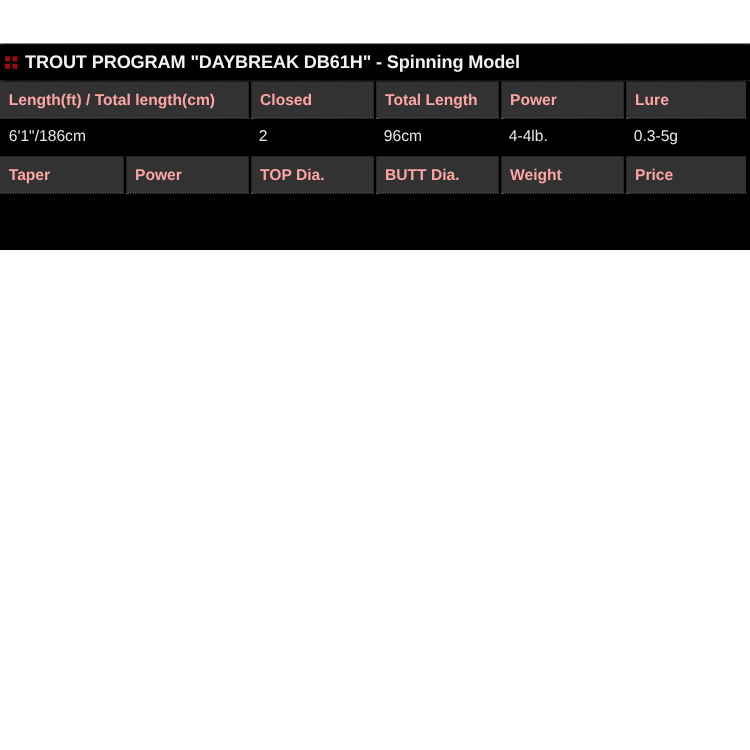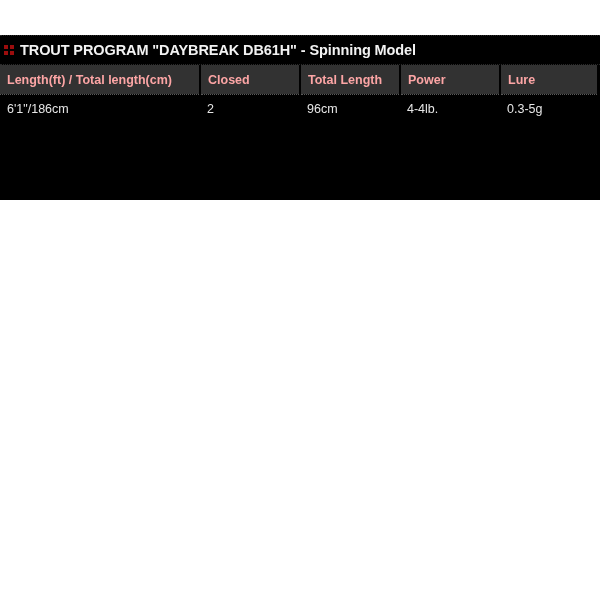--- a/index.html
+++ b/index.html
@@ -145,16 +145,24 @@
   <table class="spec-table">
     <colgroup>
       <col style="width:100px">
         <col style="width:100px">
         <col style="width:100px">
       <col style="width:100px">
         <col style="width:100px">
         <col style="width:100px">
     </colgroup>
     <tbody>
+      <tr class="head-row">
+        <th>Taper</th>
+        <th>Power</th>
+        <th>TOP Dia.</th>
+        <th>BUTT Dia.</th>
+        <th>Weight</th>
+        <th>Price</th>
+      </tr>
     </tbody>
   </table>
 
 </div>
 
 </body></html>

